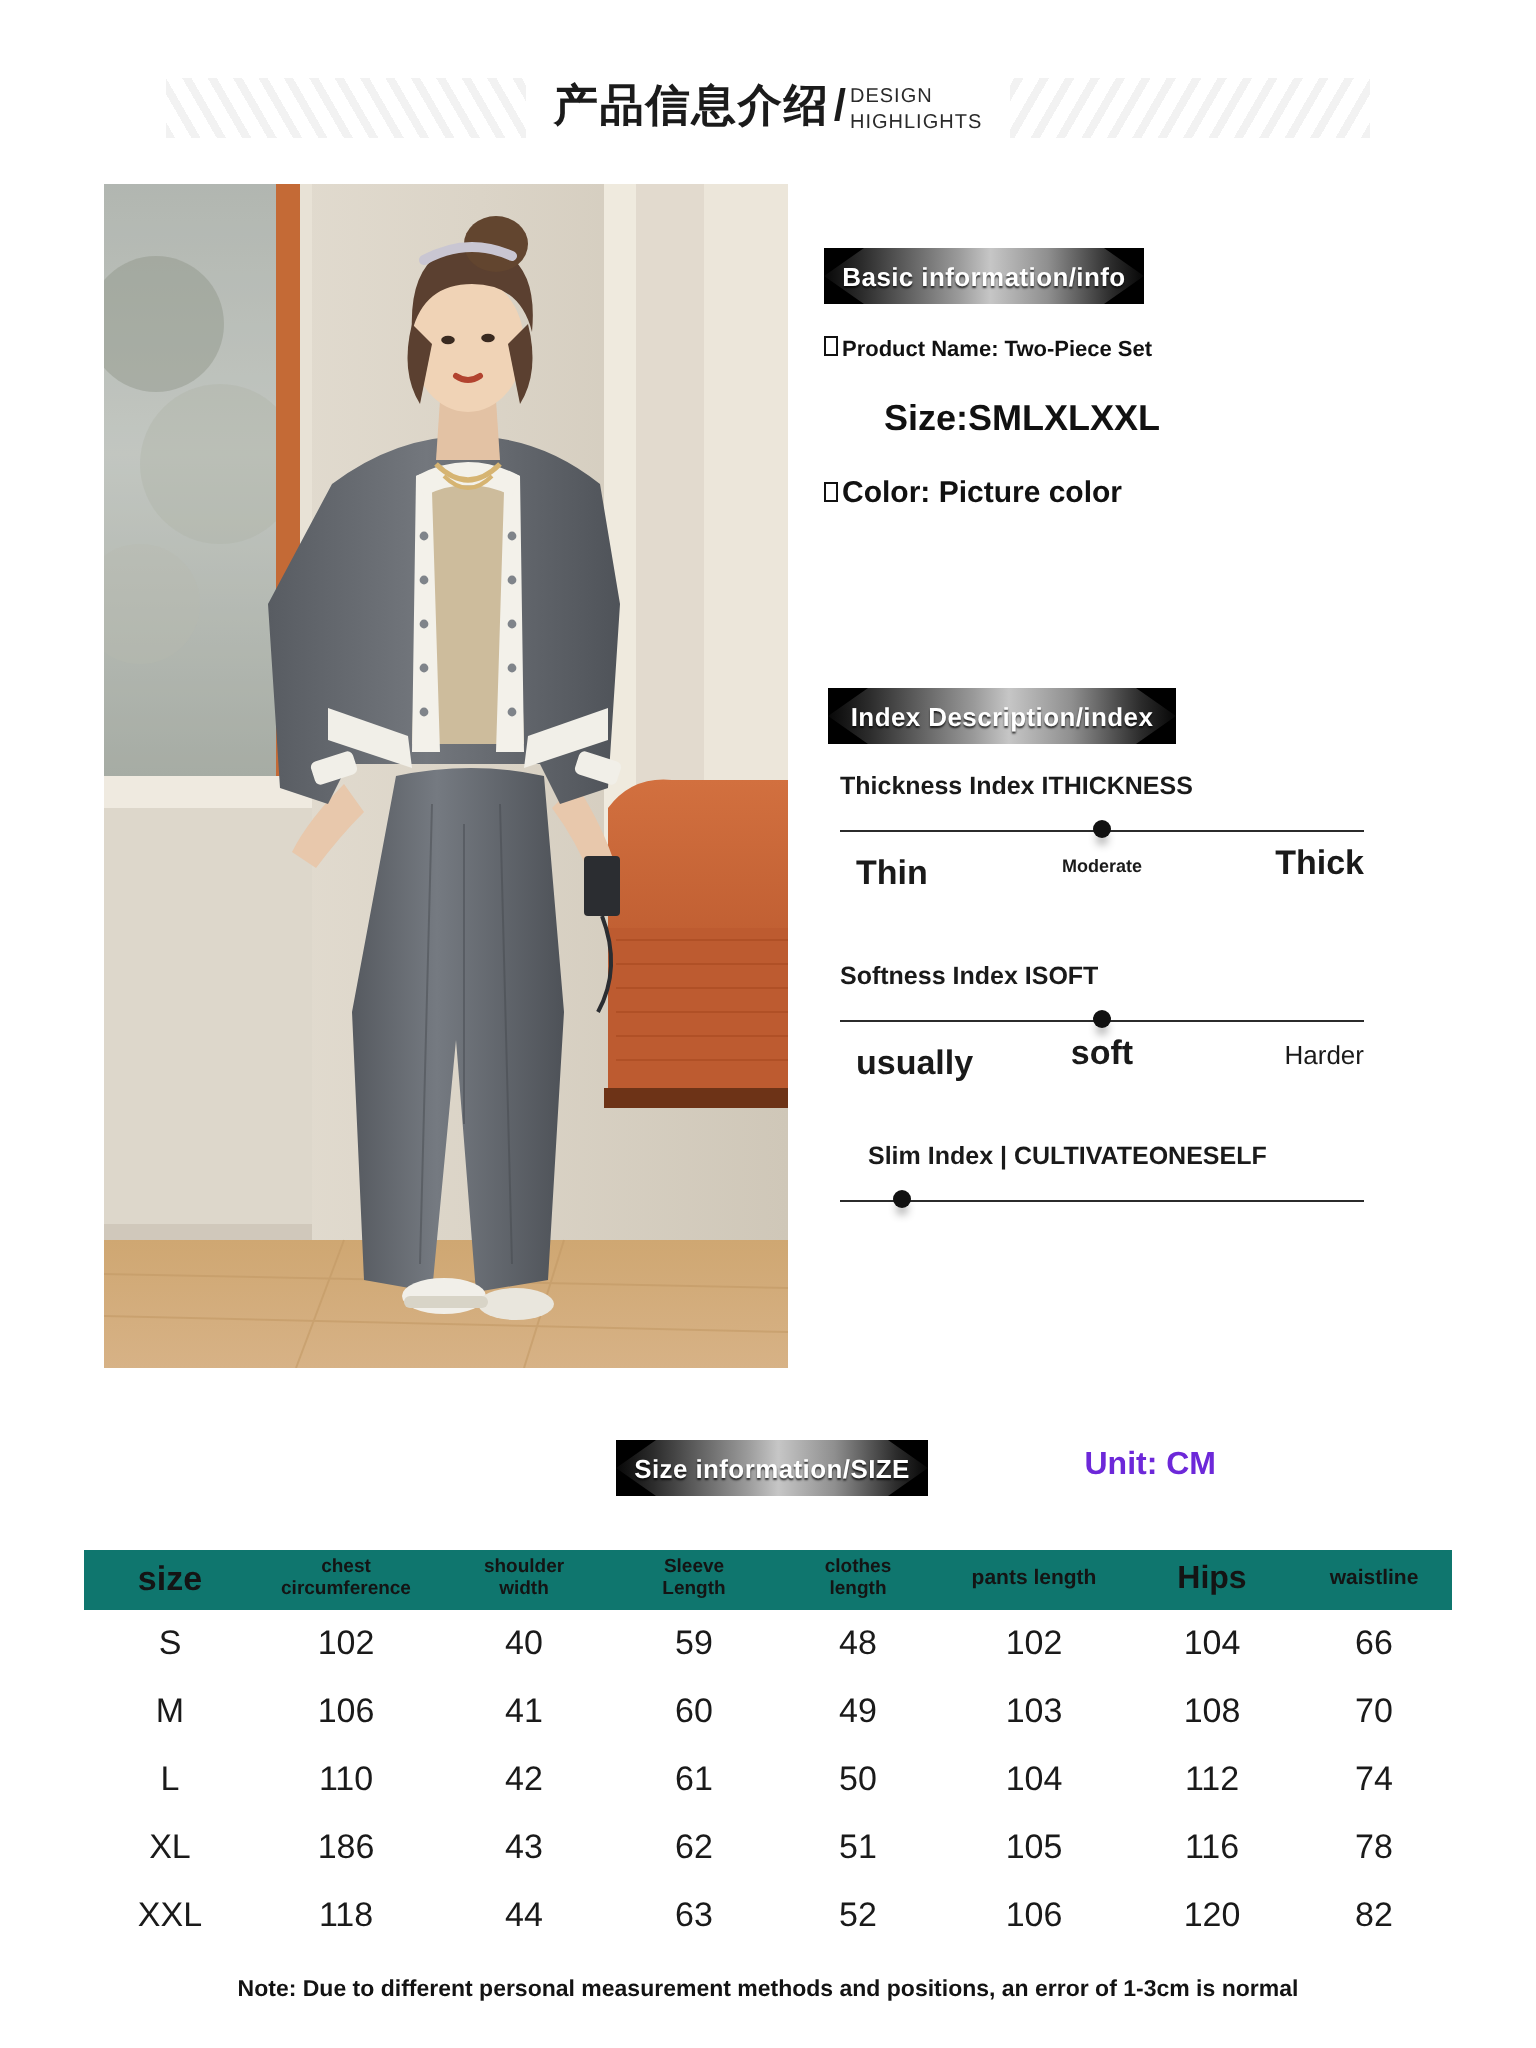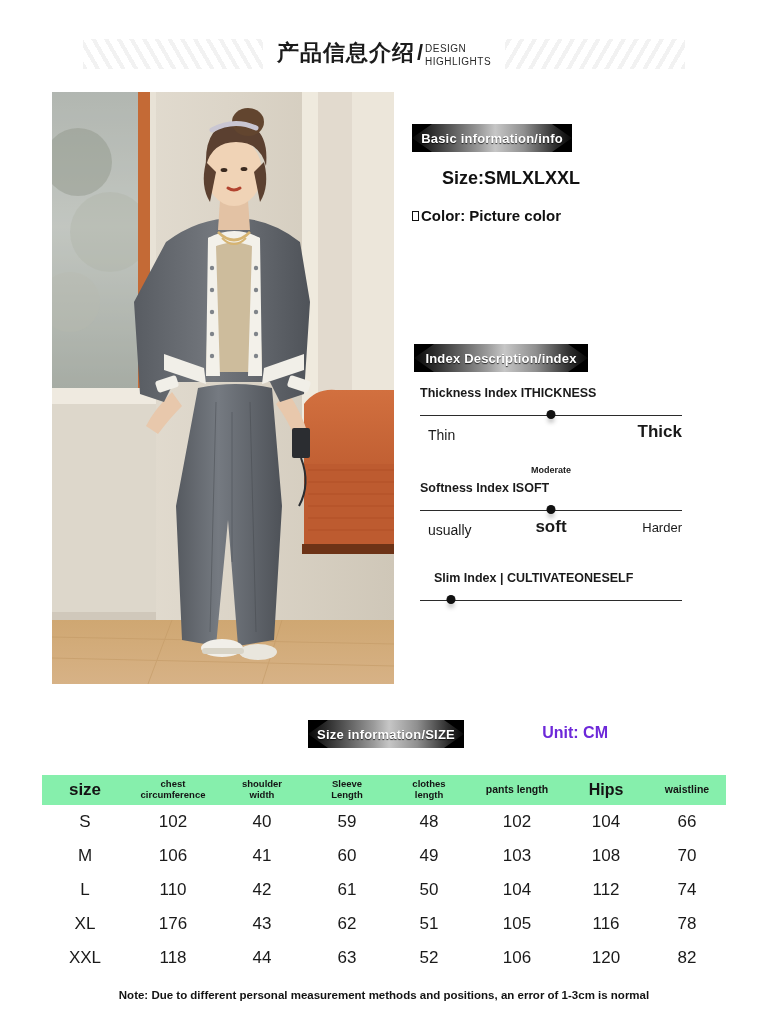--- a/index.html
+++ b/index.html
@@ -102,37 +102,37 @@
   .idx-dot {
     position: absolute; top: 1px; width: 9px; height: 9px; border-radius: 50%;
     background: #111; transform: translateX(-50%);
     box-shadow: 0 5px 5px -2px rgba(0,0,0,.45);
   }
   .idx-labels { position: relative; height: 26px; margin-top: 1px; }
   .idx-lbl { position: absolute; white-space: nowrap; color: #1a1a1a; top: 0; }
   .idx-lbl.left   { left: 8px; }
   .idx-lbl.mid    { left: 50%; transform: translateX(-50%); }
   .idx-lbl.right  { right: 0; }
-  .sz-xs { font-size: 9px;  font-weight: 700; top: 4px; margin-top: 37px; }
-  .sz-sm { font-size: 14px; font-weight: 400; top: 3px; }
+  .sz-xs { font-size: 9px;  font-weight: 700; top: 4px; }
+  .sz-sm { font-size: 17px; font-weight: 700; top: 3px; }
   .sz-md { font-size: 13px; font-weight: 400; top: 1px; }
   .sz-lg { font-size: 17px; font-weight: 700; top: -2px; }
 
   
   .unit-cm {
     position: absolute; right: 48px; top: 724px;
     font-size: 16px; font-weight: 700; color: #6d28d9; white-space: nowrap;
   }
 
   
   .size-table {
     position: absolute; left: 42px; top: 775px; width: 684px;
     border-collapse: collapse; table-layout: fixed;
   }
-  .size-table thead tr { background: #86efac; }
+  .size-table thead tr { background: #0f766e; }
   .size-table th {
     height: 30px; font-weight: 700; color: #141414; text-align: center;
     vertical-align: middle; padding: 0; line-height: 1.12;
   }
   .size-table td {
     height: 34px; text-align: center; vertical-align: middle;
     font-size: 17px; font-weight: 400; color: #1a1a1a; padding: 0;
   }
   .th-size  { font-size: 17px; }
   .th-small { font-size: 9.5px; }
@@ -304,20 +304,23 @@
       <path d="M166 140 q16 16 32 0" stroke="#d6b472" stroke-width="2.6" fill="none"></path>
       <path d="M170 146 q12 12 24 0" stroke="#d6b472" stroke-width="2" fill="none"></path>
     </svg>
   </div>
 
   <div class="ribbon" id="ribbon-basic">
     <span class="ribbon-label">Basic information/info</span>
   </div>
 
   <div class="basic-info">
+    <div class="bi-line bi-name">
+      <span class="tofu"></span><span>Product Name: Two-Piece Set</span>
+    </div>
     <div class="bi-line bi-size">Size:SMLXLXXL</div>
     <div class="bi-line bi-color">
       <span class="tofu"></span><span>Color: Picture color</span>
     </div>
   </div>
 
   <div class="ribbon" id="ribbon-index">
     <span class="ribbon-label">Index Description/index</span>
   </div>
 
@@ -400,21 +403,21 @@
           <td class="col-1">110</td>
           <td class="col-2">42</td>
           <td class="col-3">61</td>
           <td class="col-4">50</td>
           <td class="col-5">104</td>
           <td class="col-6">112</td>
           <td class="col-7">74</td>
         </tr>
         <tr>
           <td class="col-0">XL</td>
-          <td class="col-1">176</td>
+          <td class="col-1">186</td>
           <td class="col-2">43</td>
           <td class="col-3">62</td>
           <td class="col-4">51</td>
           <td class="col-5">105</td>
           <td class="col-6">116</td>
           <td class="col-7">78</td>
         </tr>
         <tr>
           <td class="col-0">XXL</td>
           <td class="col-1">118</td>

